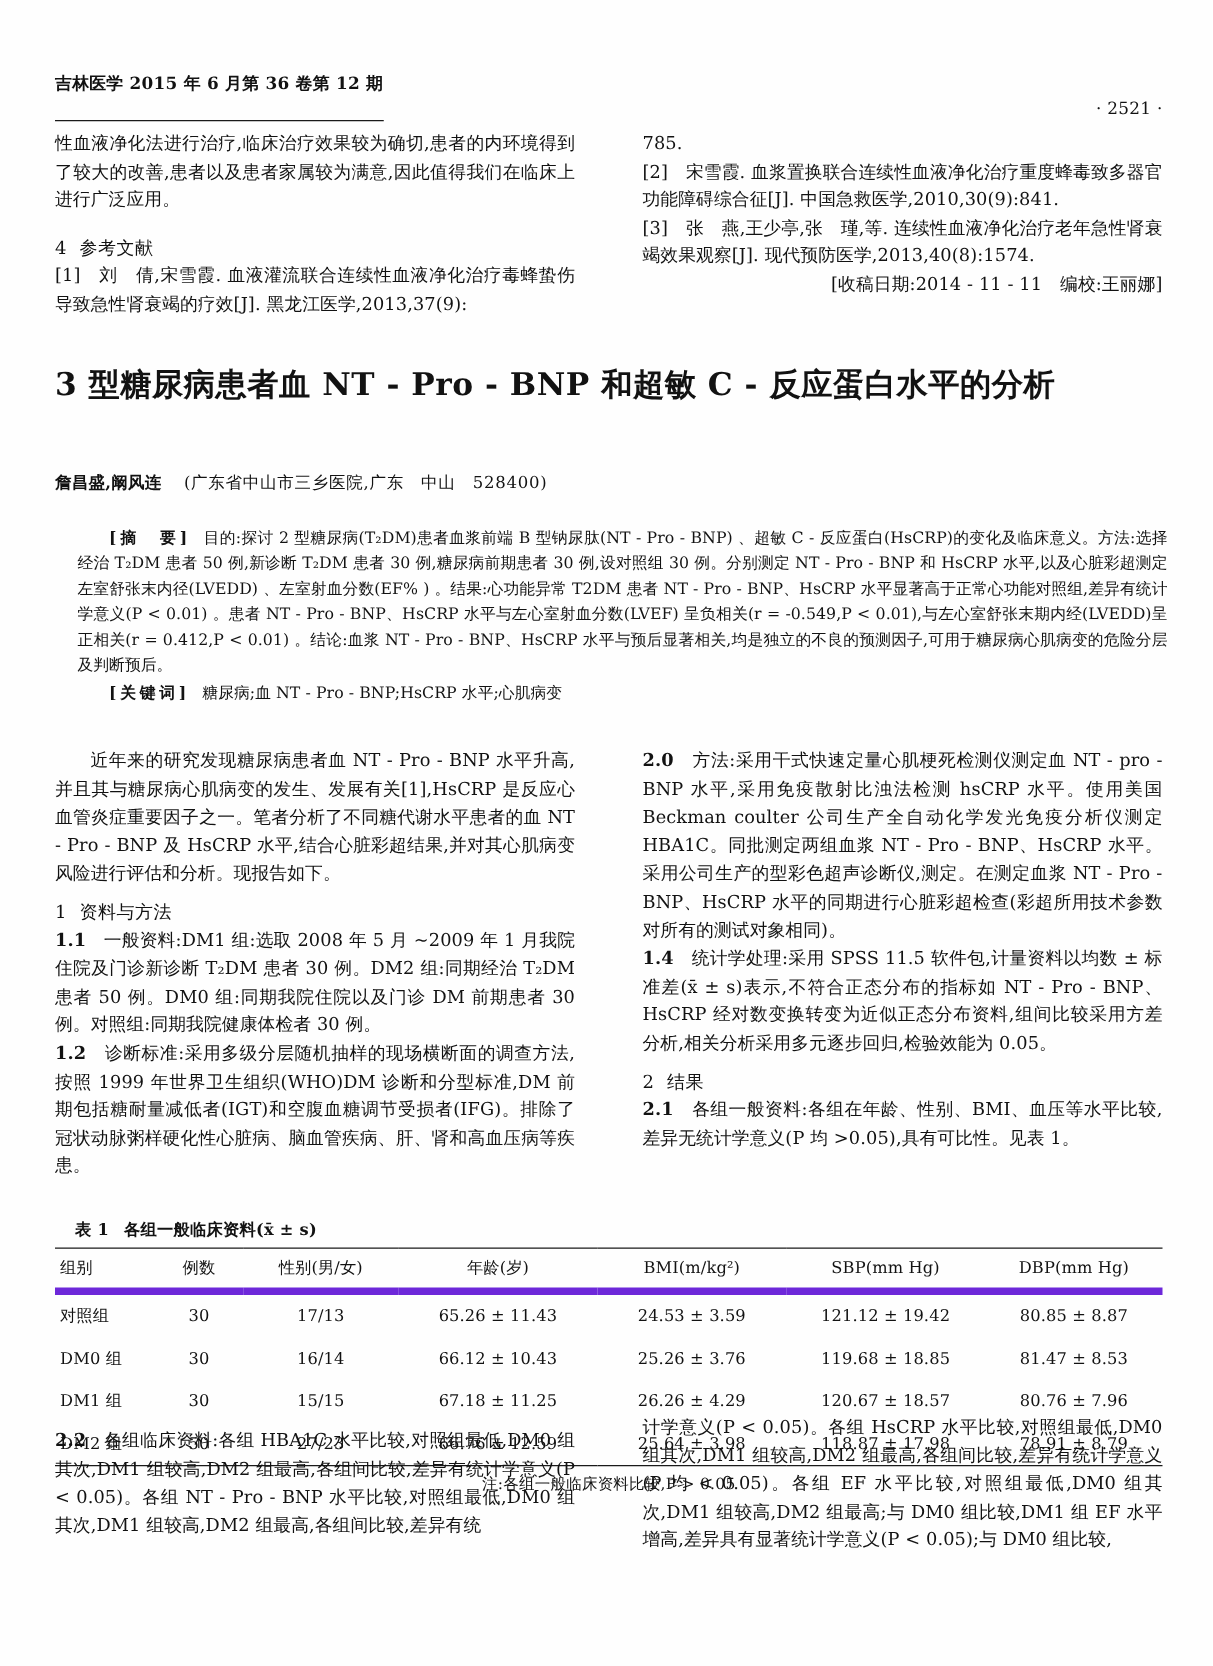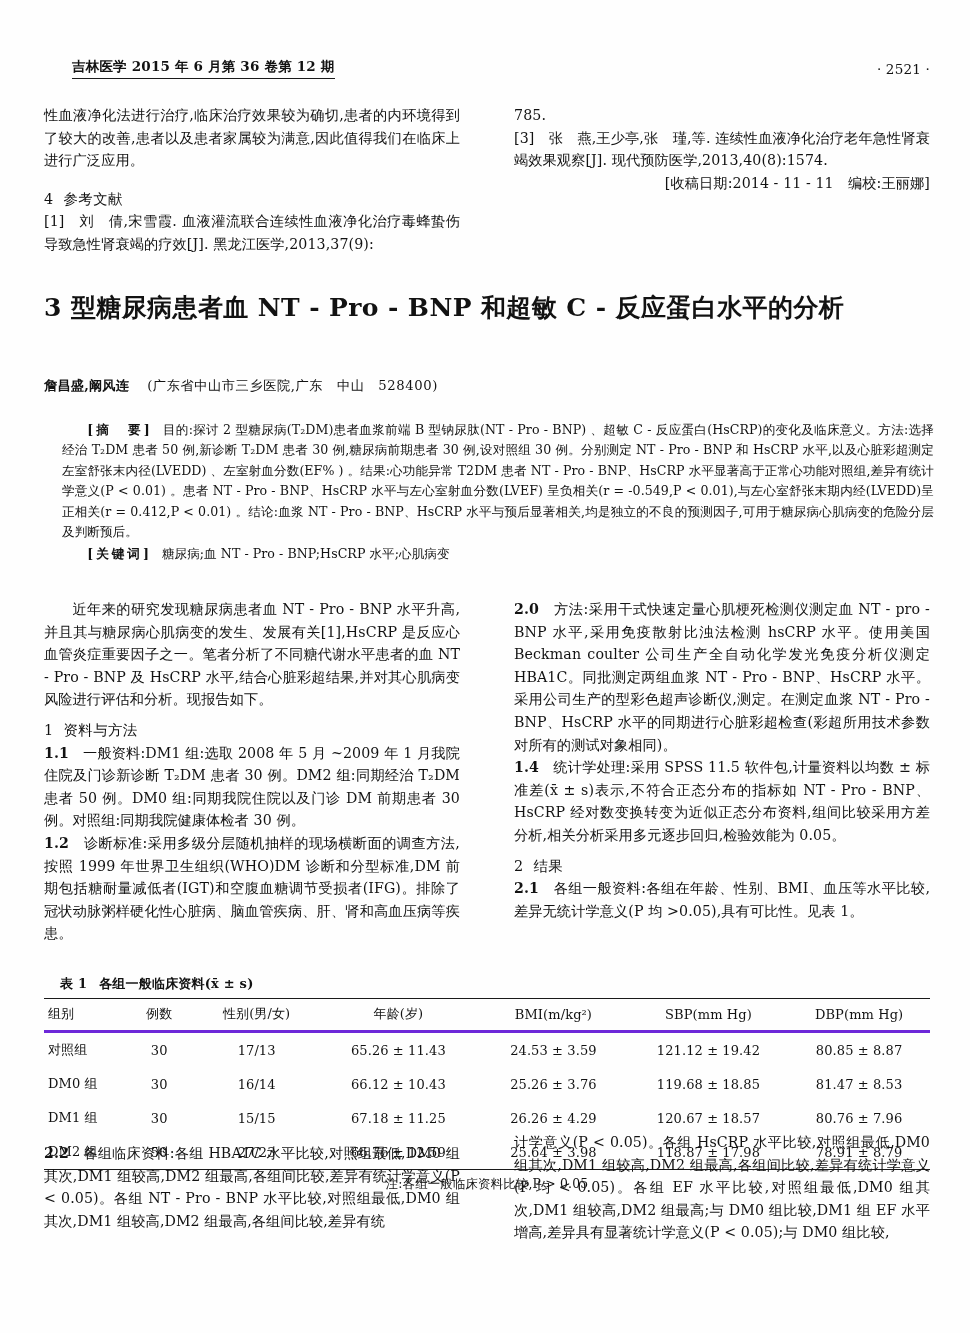--- a/index.html
+++ b/index.html
@@ -28,23 +28,22 @@
     top: 58px;
     width: 886px;
     display: flex;
     justify-content: space-between;
     align-items: flex-end;
     font-size: 13.5px;
     letter-spacing: 0.2px;
   }
   .running-head .journal-line {
     border-bottom: 1.6px solid #1a1a1a;
-    padding-bottom: 2px;
+    padding-bottom: 20px;
     font-weight: 600;
-    margin-left: 28px;
   }
   .running-head .folio {
     font-size: 13.5px;
     padding-bottom: 2px;
   }
 
   
   .cols {
     position: absolute;
     display: flex;
@@ -146,21 +145,21 @@
   table.data {
     width: 100%;
     border-collapse: collapse;
     font-size: 13px;
   }
   table.data thead th {
     font-weight: 400;
     padding: 6px 2px 7px 2px;
     text-align: center;
     border-top: 1.8px solid #1a1a1a;
-    border-bottom: 3px solid #6d28d9;
+    border-bottom: 6px solid #6d28d9;
     letter-spacing: 0.1px;
   }
   table.data tbody td {
     padding: 8px 2px;
     text-align: center;
     letter-spacing: 0.1px;
   }
   table.data tbody tr:last-child td {
     border-bottom: 1.8px solid #1a1a1a;
   }
@@ -186,20 +185,21 @@
     <div class="col">
       <p class="body">性血液净化法进行治疗,临床治疗效果较为确切,患者的内环境得到了较大的改善,患者以及患者家属较为满意,因此值得我们在临床上进行广泛应用。</p>
       <div class="gap-md"></div>
       <div class="sec-head">
         <span class="num">4</span><span>参考文献</span>
       </div>
       <p class="body">[1]　刘　倩,宋雪霞. 血液灌流联合连续性血液净化治疗毒蜂蛰伤导致急性肾衰竭的疗效[J]. 黑龙江医学,2013,37(9):</p>
     </div>
     <div class="col">
       <p class="body">785.</p>
+      <p class="body">[2]　宋雪霞. 血浆置换联合连续性血液净化治疗重度蜂毒致多器官功能障碍综合征[J]. 中国急救医学,2010,30(9):841.</p>
       <p class="body">[3]　张　燕,王少亭,张　瑾,等. 连续性血液净化治疗老年急性肾衰竭效果观察[J]. 现代预防医学,2013,40(8):1574.</p>
       <p class="body" style="text-align:right;">[收稿日期:2014 - 11 - 11　编校:王丽娜]</p>
     </div>
   </div>
 
   <div class="article-title">3 型糖尿病患者血 NT - Pro - BNP 和超敏 C - 反应蛋白水平的分析</div>
 
   <div class="author-line">
     <span>詹昌盛,阚风连</span><span class="affil">(广东省中山市三乡医院,广东　中山　528400)</span>
   </div>

